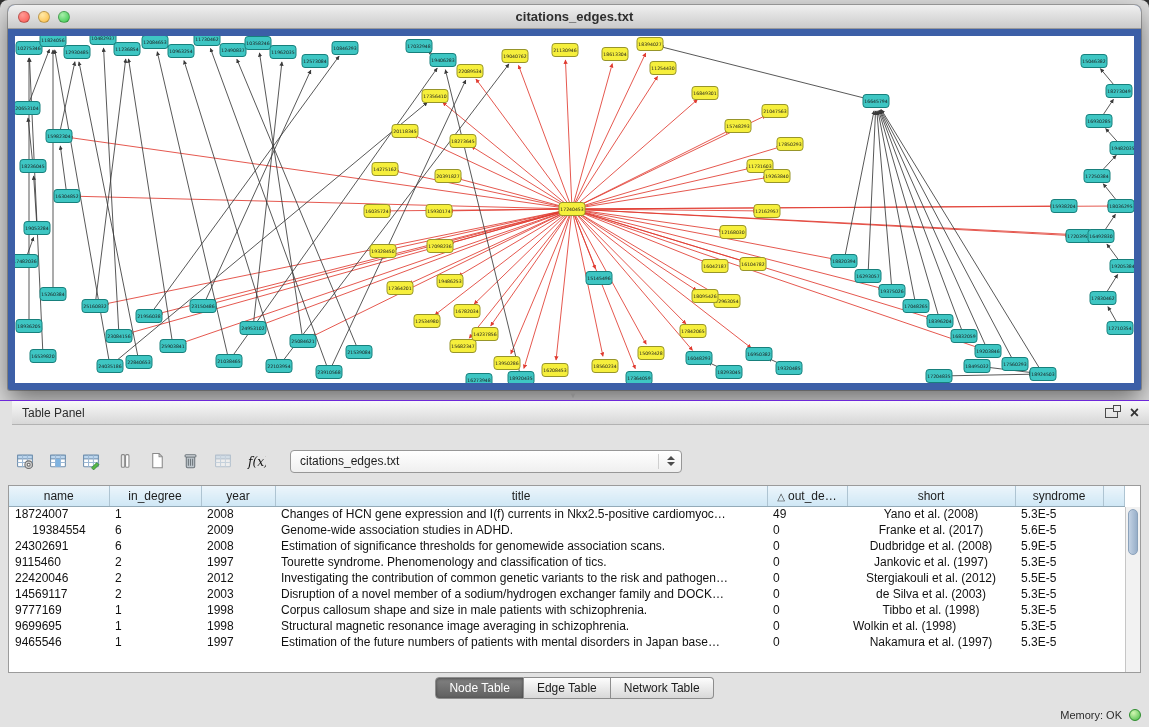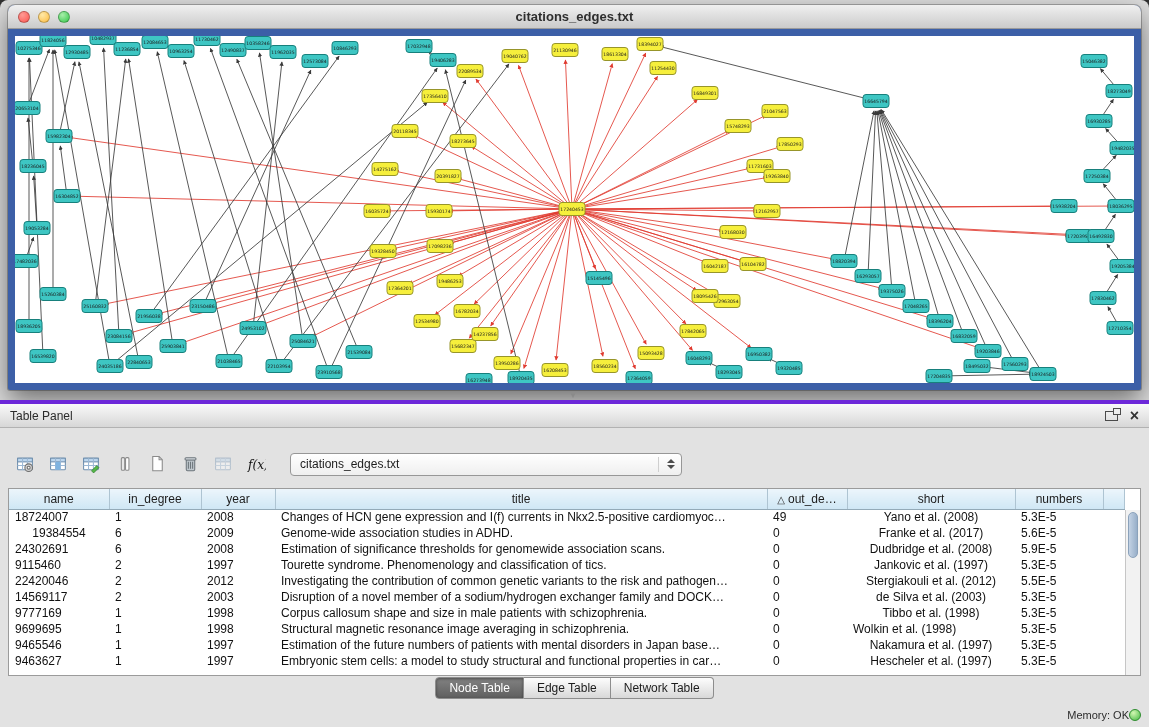--- a/index.html
+++ b/index.html
@@ -31,21 +31,21 @@
   .light.yellow{ background:radial-gradient(circle at 35% 30%, #ffe9a8, #fdbc40); }
   .light.green { background:radial-gradient(circle at 35% 30%, #a8eeaa, #33c748); }
   .win-title { font-size:13px; color:#2e2e2e; font-weight:bold; }
   .net-frame { position:absolute; top:24px; left:0; right:0; bottom:0; padding:7px; }
   .net-canvas { width:100%; height:100%; background:#ffffff; position:relative; overflow:hidden; }
   .net-canvas svg { display:block; width:100%; height:100%; }
 
   
   .table-panel {
     position:absolute; left:0; top:400px; width:1149px; height:327px;
-    background:#e2e2e2; border-top:4px solid #6d28d9;
+    background:#e2e2e2; border-top:1px solid #6d28d9;padding-left:12px;
   }
   .tp-header {
     height:24px; background:linear-gradient(#f9f9f9,#d7d7d7);
     border-bottom:1px solid #b2b2b2;
     display:flex; align-items:center; padding:0 10px; gap:12px;
   }
   .tp-title { font-size:12px; color:#2b2b2b; }
   .tp-spacer { flex:1; }
   .float-ic { width:13px; height:10px; border:1px solid #4a4a4a; position:relative; cursor:default; }
   .float-ic::after { content:""; position:absolute; right:-4px; top:-4px; width:6px; height:5px; border:1px solid #4a4a4a; background:#ececec; }
@@ -94,21 +94,21 @@
 
   .tabs { position:absolute; left:0; right:0; bottom:28px; display:flex; justify-content:center; }
   .tab {
     font-size:12px; padding:3px 13px; border:1px solid #8d8d8d; border-left-width:0;
     background:linear-gradient(#fdfdfd,#d8d8d8); color:#1c1c1c;
   }
   .tab:first-child { border-left-width:1px; border-radius:4px 0 0 4px; }
   .tab:last-child { border-radius:0 4px 4px 0; }
   .tab.selected { background:linear-gradient(#828282,#5f5f5f); color:#fff; box-shadow:inset 0 1px 3px rgba(0,0,0,.4); }
 
-  .statusbar { position:absolute; left:0; right:0; bottom:0; height:24px; display:flex; align-items:center; justify-content:flex-end; padding:0 8px; }
+  .statusbar { position:absolute; left:0; right:0; bottom:0; height:24px; display:flex; align-items:center; justify-content:flex-end; padding:0 8px; gap:7px; }
   .mem-label { font-size:11px; color:#2c2c2c; }
   .mem-dot { width:12px; height:12px; border-radius:50%; border:1px solid #2c8c2c;
     background:radial-gradient(circle at 35% 30%, #d2f7b2, #44b944); }
 
   .grip { position:absolute; left:566px; top:391px; width:14px; height:8px; color:#8a8a8a; font-size:9px; line-height:8px; text-align:center; }
 </style>
 </head>
 <body>
 
 <div class="app">
@@ -777,21 +777,21 @@
             <col>
           </colgroup>
         <thead>
             <tr id="thead-row">
               <th>name</th>
               <th>in_degree</th>
               <th>year</th>
               <th>title</th>
               <th><span class="sort-tri">△</span>out_de…</th>
               <th>short</th>
-              <th>numbers</th>
+              <th>syndrome</th>
               <th></th>
             </tr>
           </thead>
         <tbody id="tbody">
             <tr>
               <td style="text-align: left;">18724007</td>
               <td style="text-align: left;">1</td>
               <td style="text-align: left;">2008</td>
               <td style="text-align: left;">Changes of HCN gene expression and I(f) currents in Nkx2.5-positive cardiomyoc…</td>
               <td style="text-align: left;">49</td>
@@ -872,30 +872,20 @@
             <tr>
               <td style="text-align: left;">9465546</td>
               <td style="text-align: left;">1</td>
               <td style="text-align: left;">1997</td>
               <td style="text-align: left;">Estimation of the future numbers of patients with mental disorders in Japan base…</td>
               <td style="text-align: left;">0</td>
               <td style="text-align: center;">Nakamura et al. (1997)</td>
               <td style="text-align: left;">5.3E-5</td>
               <td></td>
             </tr>
-            <tr>
-              <td style="text-align: left;">9463627</td>
-              <td style="text-align: left;">1</td>
-              <td style="text-align: left;">1997</td>
-              <td style="text-align: left;">Embryonic stem cells: a model to study structural and functional properties in car…</td>
-              <td style="text-align: left;">0</td>
-              <td style="text-align: center;">Hescheler et al. (1997)</td>
-              <td style="text-align: left;">5.3E-5</td>
-              <td></td>
-            </tr>
           </tbody>
       </table>
       <div class="vscroll">
         <div class="vthumb"></div>
       </div>
     </div>
 
     <div class="tabs" id="tabs">
         <div class="tab selected">Node Table</div>
         <div class="tab">Edge Table</div>

